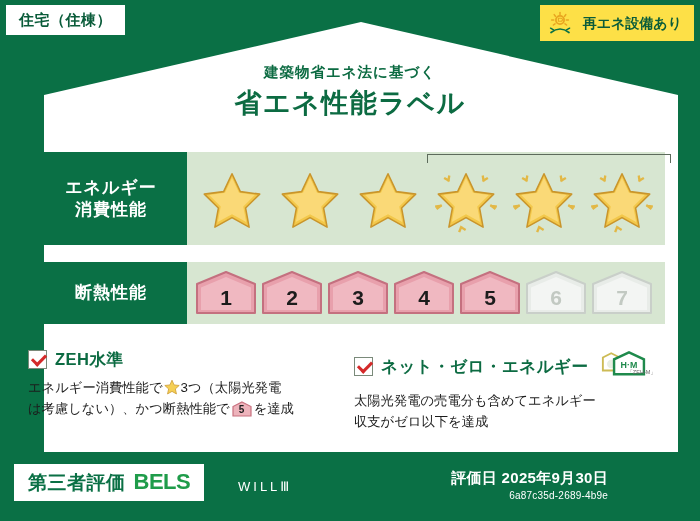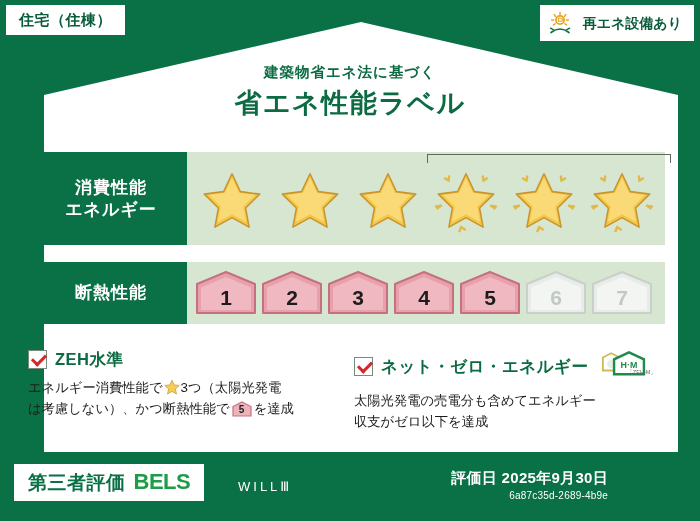--- a/index.html
+++ b/index.html
@@ -35,21 +35,21 @@
     color: #0a5c3a;
     letter-spacing: .5px;
     line-height: 1;
     z-index: 6;
   }
 
   
   .renew-badge {
     position: absolute;
     right: 6px; top: 5px;
-    background: #ffffff;
+    background: #fde047;
     padding: 6px 12px 6px 9px;
     display: flex;
     align-items: center;
     gap: 8px;
     z-index: 6;
   }
   .renew-badge .txt {
     font-size: 14px;
     font-weight: bold;
     color: #0a5c3a;
@@ -297,22 +297,22 @@
       </svg>
     </span>
     <span class="txt">再エネ設備あり</span>
   </div>
 
   <div class="title-sub">建築物省エネ法に基づく</div>
   <div class="title-main">省エネ性能ラベル</div>
 
   <div class="metric-row" id="row-energy">
     <div class="metric-label">
+      <span>エネルギー</span>
       <span>消費性能</span>
-      <span>エネルギー</span>
     </div>
     <div class="metric-value">
 
       <div class="solar-note">
         <div class="brk"></div>
       </div>
 
       <div class="stars-wrap" id="stars-wrap">
           <div class="star-cell">
             <svg viewBox="0 0 70 70">

